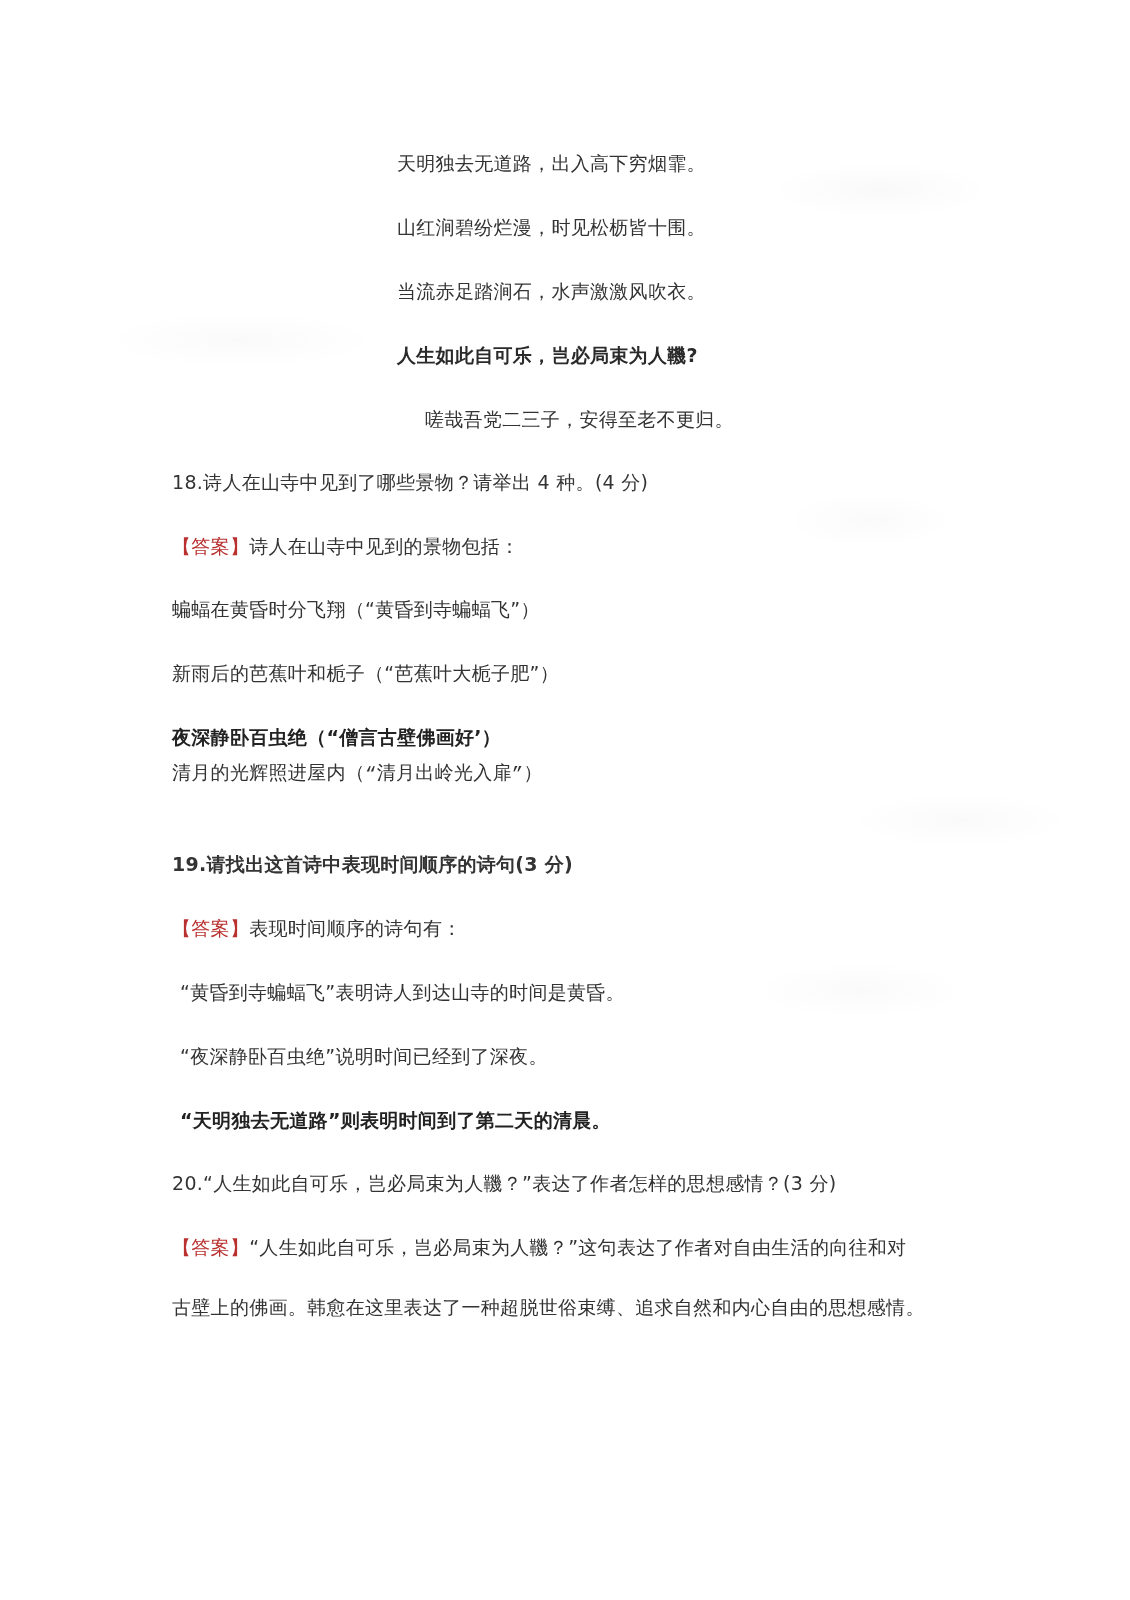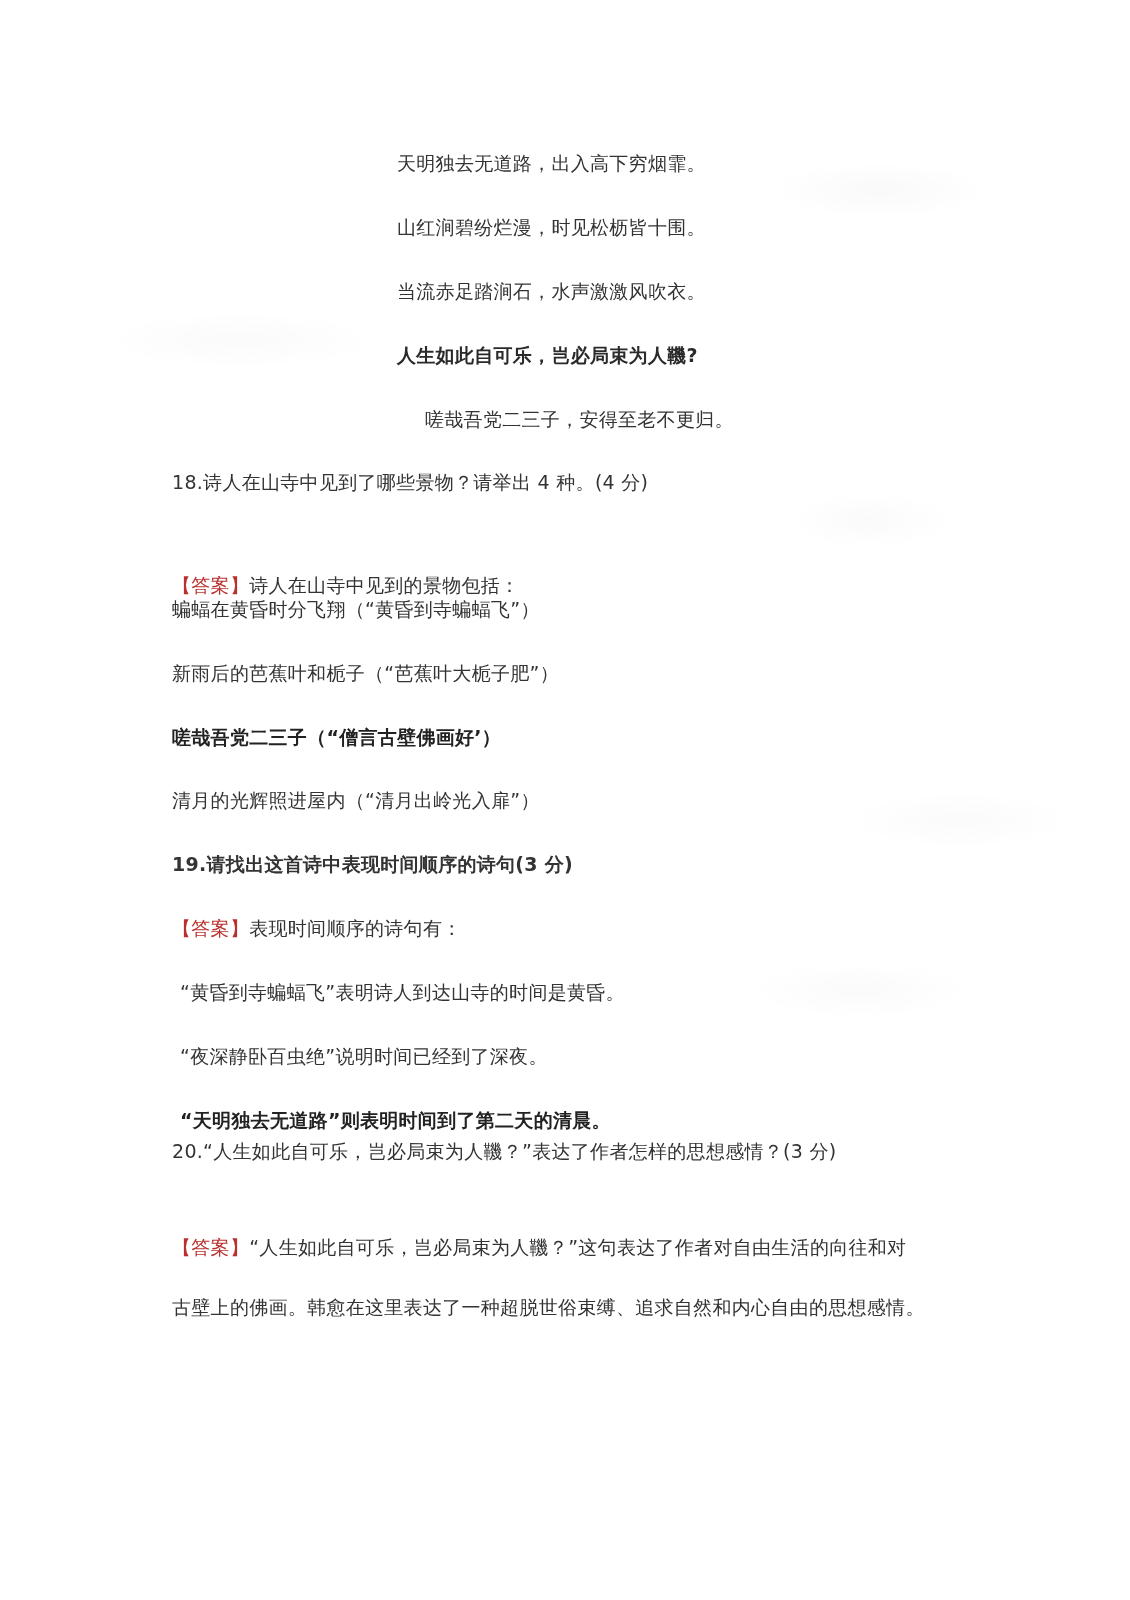--- a/index.html
+++ b/index.html
@@ -50,33 +50,33 @@
 </head>
 <body>
 
 <div class="line poem" style="top:150px;">天明独去无道路，出入高下穷烟霏。</div>
 <div class="line poem" style="top:214px;">山红涧碧纷烂漫，时见松枥皆十围。</div>
 <div class="line poem" style="top:278px;">当流赤足踏涧石，水声激激风吹衣。</div>
 <div class="line poem bold" style="top:342px;">人生如此自可乐，岂必局束为人鞿?</div>
 <div class="line poem" style="top:406px;padding-left:28px;">嗟哉吾党二三子，安得至老不更归。</div>
 
 <div class="line indent" style="top:469px;">18.诗人在山寺中见到了哪些景物？请举出 4 种。(4 分)</div>
-<div class="line indent" style="top:533px;margin-top:39px;">
+<div class="line indent" style="top:533px;">
   <span class="tag">【答案】</span><span>诗人在山寺中见到的景物包括：</span>
 </div>
 <div class="line indent" style="top:596px;">蝙蝠在黄昏时分飞翔（“黄昏到寺蝙蝠飞”）</div>
 <div class="line indent" style="top:660px;">新雨后的芭蕉叶和栀子（“芭蕉叶大栀子肥”）</div>
-<div class="line indent smudge" style="top:724px;">嗟哉吾党二三子（“僧言古壁佛画好’）</div>
-<div class="line indent" style="top:787px;">清月的光辉照进屋内（“清月出岭光入扉”）</div>
+<div class="line indent smudge" style="top:724px;">夜深静卧百虫绝（“僧言古壁佛画好’）</div>
+<div class="line indent" style="top:761px;font-family:Liberation Mono, monospace;">清月的光辉照进屋内（“清月出岭光入扉”）</div>
 
 <div class="line indent" style="top:851px;font-weight:bold;">19.请找出这首诗中表现时间顺序的诗句(3 分)</div>
 <div class="line indent" style="top:915px;">
   <span class="tag">【答案】</span><span>表现时间顺序的诗句有：</span>
 </div>
 <div class="line" style="top:979px; left:180px;">“黄昏到寺蝙蝠飞”表明诗人到达山寺的时间是黄昏。</div>
 <div class="line" style="top:1043px; left:180px;">“夜深静卧百虫绝”说明时间已经到了深夜。</div>
 <div class="line smudge" style="top:1107px; left:180px;">“天明独去无道路”则表明时间到了第二天的清晨。</div>
 
-<div class="line indent" style="top:1138px;">20.“人生如此自可乐，岂必局束为人鞿？”表达了作者怎样的思想感情？(3 分)</div>
+<div class="line indent" style="top:1170px;">20.“人生如此自可乐，岂必局束为人鞿？”表达了作者怎样的思想感情？(3 分)</div>
 <div class="line indent" style="top:1234px;">
   <span class="tag">【答案】</span><span>“人生如此自可乐，岂必局束为人鞿？”这句表达了作者对自由生活的向往和对</span>
 </div>
 <div class="line indent" style="top:1294px;">古壁上的佛画。韩愈在这里表达了一种超脱世俗束缚、追求自然和内心自由的思想感情。</div>
 
 </body></html>

